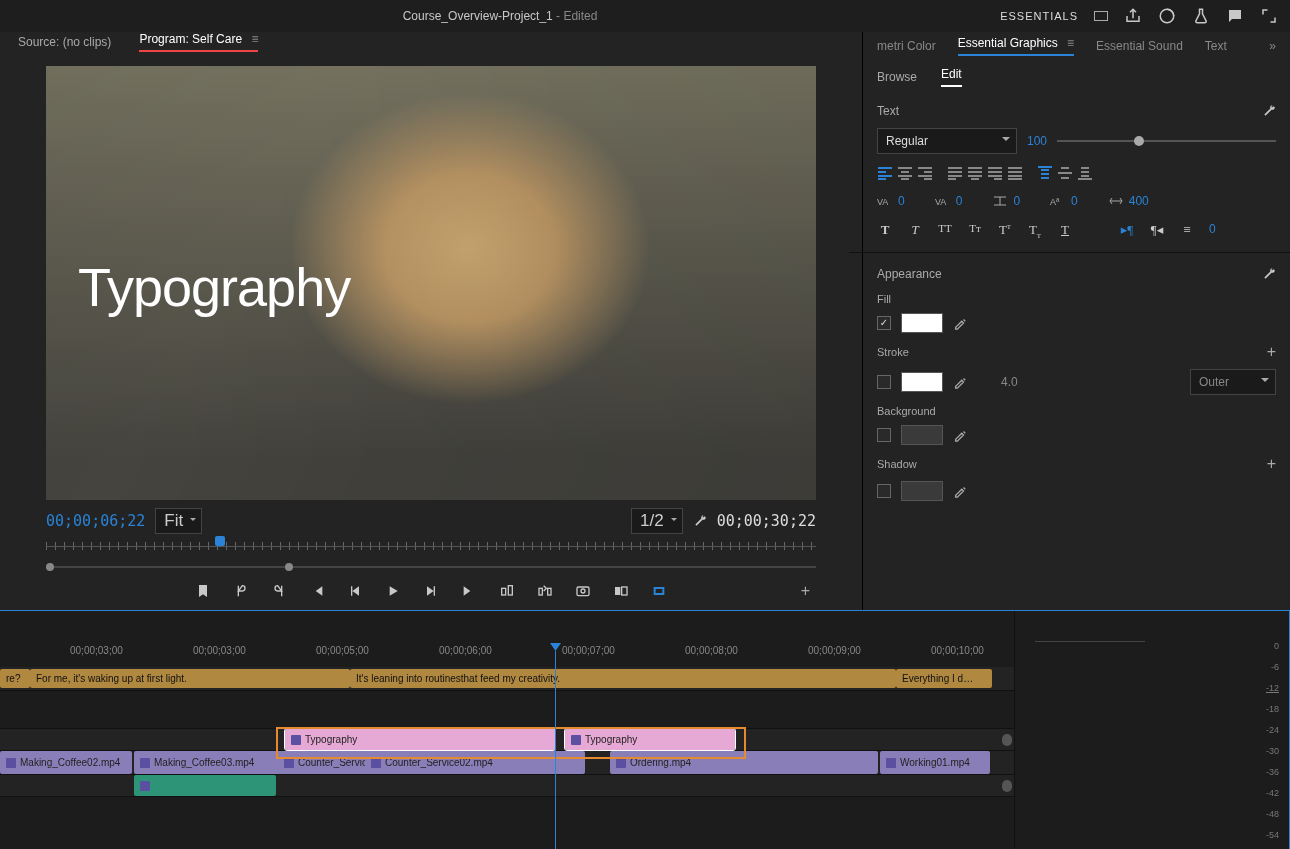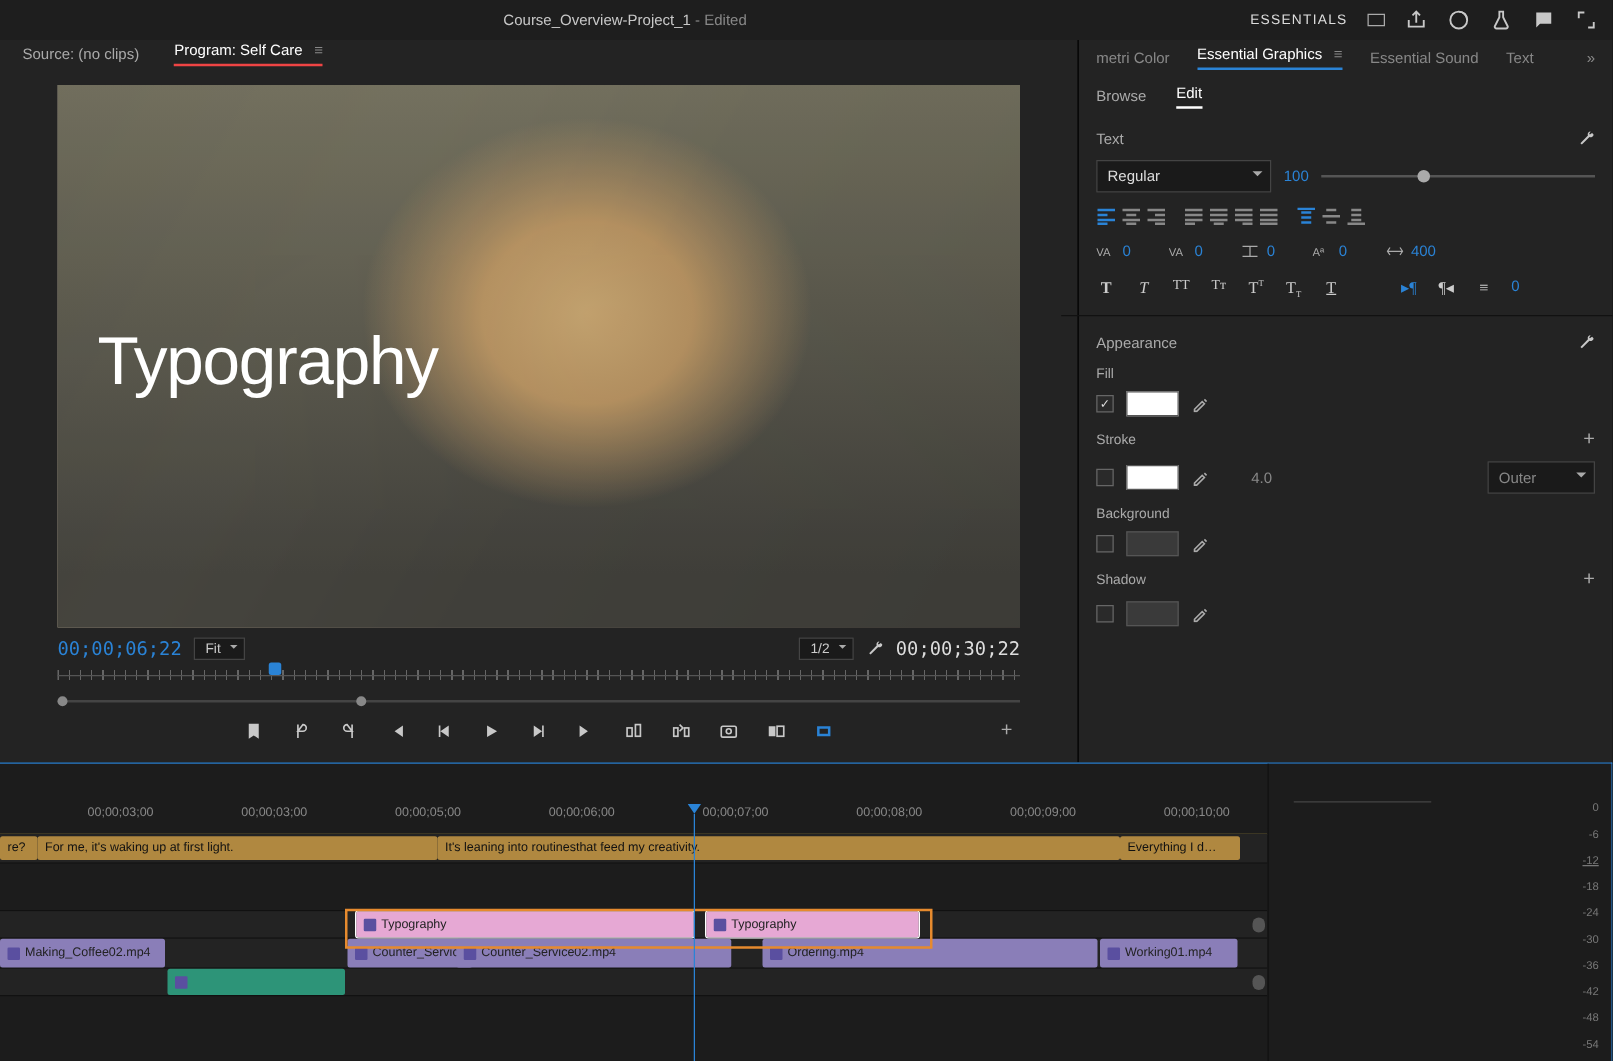--- a/index.html
+++ b/index.html
@@ -15,21 +15,21 @@
 .src-tabs{height:28px;display:flex;align-items:center;gap:28px;padding:0 18px}
 .src-tab{color:#aaa;cursor:pointer}
 .src-tab.active{color:#fff;border-bottom:2px solid #ef4444;padding-bottom:4px}
 .hamb{margin-left:6px;color:#888}
 .program{padding:14px 46px 10px;position:relative}
 .video{width:770px;height:434px;background:linear-gradient(120deg,#8a8276 0%,#b0a48d 30%,#7e7568 55%,#585148 100%);position:relative;overflow:hidden}
 .video::before{content:"";position:absolute;inset:0;background:radial-gradient(ellipse 300px 260px at 55% 42%,#c8a56e 0%,#b8925f 28%,transparent 60%),linear-gradient(180deg,#6e6c5a 0%,#3a3a36 90%);mix-blend-mode:normal;opacity:.9}
 .overlay-text{position:absolute;left:32px;top:190px;color:#fff;font-size:54px;font-weight:400;letter-spacing:-1px}
 .transport-row{display:flex;align-items:center;padding:2px 0 0 0;gap:10px}
 .tc{color:#2a83d6;font-size:15px;font-family:monospace}
-.dropdown{background:#1a1a1a;border:1px solid #444;color:#ccc;font-size:11px;padding:2px 18px 2px 8px;position:relative;cursor:pointer}
+.dropdown{background:#1a1a1a;border:1px solid #444;color:#ccc;font-size:17px;padding:2px 18px 2px 8px;position:relative;cursor:pointer}
 .dropdown::after{content:"";position:absolute;right:5px;top:50%;transform:translateY(-50%);border:3px solid transparent;border-top-color:#aaa}
 .tc2{color:#ddd;font-size:15px;font-family:monospace;margin-left:auto}
 .scrub{height:24px;position:relative;margin:2px 0}
 .scrub-track{position:absolute;left:0;right:0;top:10px;height:1px;background:#555}
 .scrub-ticks{position:absolute;left:0;right:0;top:6px;height:8px;background:repeating-linear-gradient(90deg,#666 0,#666 1px,transparent 1px,transparent 9px)}
 .scrub-handle{position:absolute;top:0;left:76%;width:10px;height:10px;background:#2a83d6;border-radius:2px}
 .zoom-bar{height:10px;position:relative;margin:0 0 4px}
 .zoom-track{position:absolute;left:0;right:0;top:4px;height:2px;background:#444}
 .zoom-h{position:absolute;width:8px;height:8px;border-radius:50%;background:#888;top:1px}
 .controls{height:30px;display:flex;align-items:center;justify-content:center;gap:22px;position:relative}
@@ -431,20 +431,21 @@
         <div class="clip subt" style="left: 896px; width: 96px;">Everything I d…</div>
       </div>
     <div class="track tall" style="background:#1c1c1c;height:38px"></div>
     <div class="track" id="gfxtrack" style="height:22px">
         <div class="vscroll" style="top:5px"></div>
         <div class="clip gfx sel" style="left: 285px; width: 270px;"><span class="fx"></span>Typography</div>
         <div class="clip gfx sel" style="left: 565px; width: 170px;"><span class="fx"></span>Typography</div>
       </div>
     <div class="track" id="vidtrack">
         <div class="clip vid" style="left: 0px; width: 132px;"><span class="fx"></span>Making_Coffee02.mp4</div>
+        <div class="clip vid" style="left: 134px; width: 242px;"><span class="fx"></span>Making_Coffee03.mp4</div>
         <div class="clip vid" style="left: 278px; width: 100px;"><span class="fx"></span>Counter_Servic</div>
         <div class="clip vid" style="left: 365px; width: 220px;"><span class="fx"></span>Counter_Service02.mp4</div>
         <div class="clip vid" style="left: 610px; width: 268px;"><span class="fx"></span>Ordering.mp4</div>
         <div class="clip vid" style="left: 880px; width: 110px;"><span class="fx"></span>Working01.mp4</div>
       </div>
     <div class="track" id="audtrack" style="height:22px">
         <div class="vscroll" style="top:5px"></div>
         <div class="clip aud" style="left: 134px; width: 142px;">
           <span class="fx"></span>
         </div>

